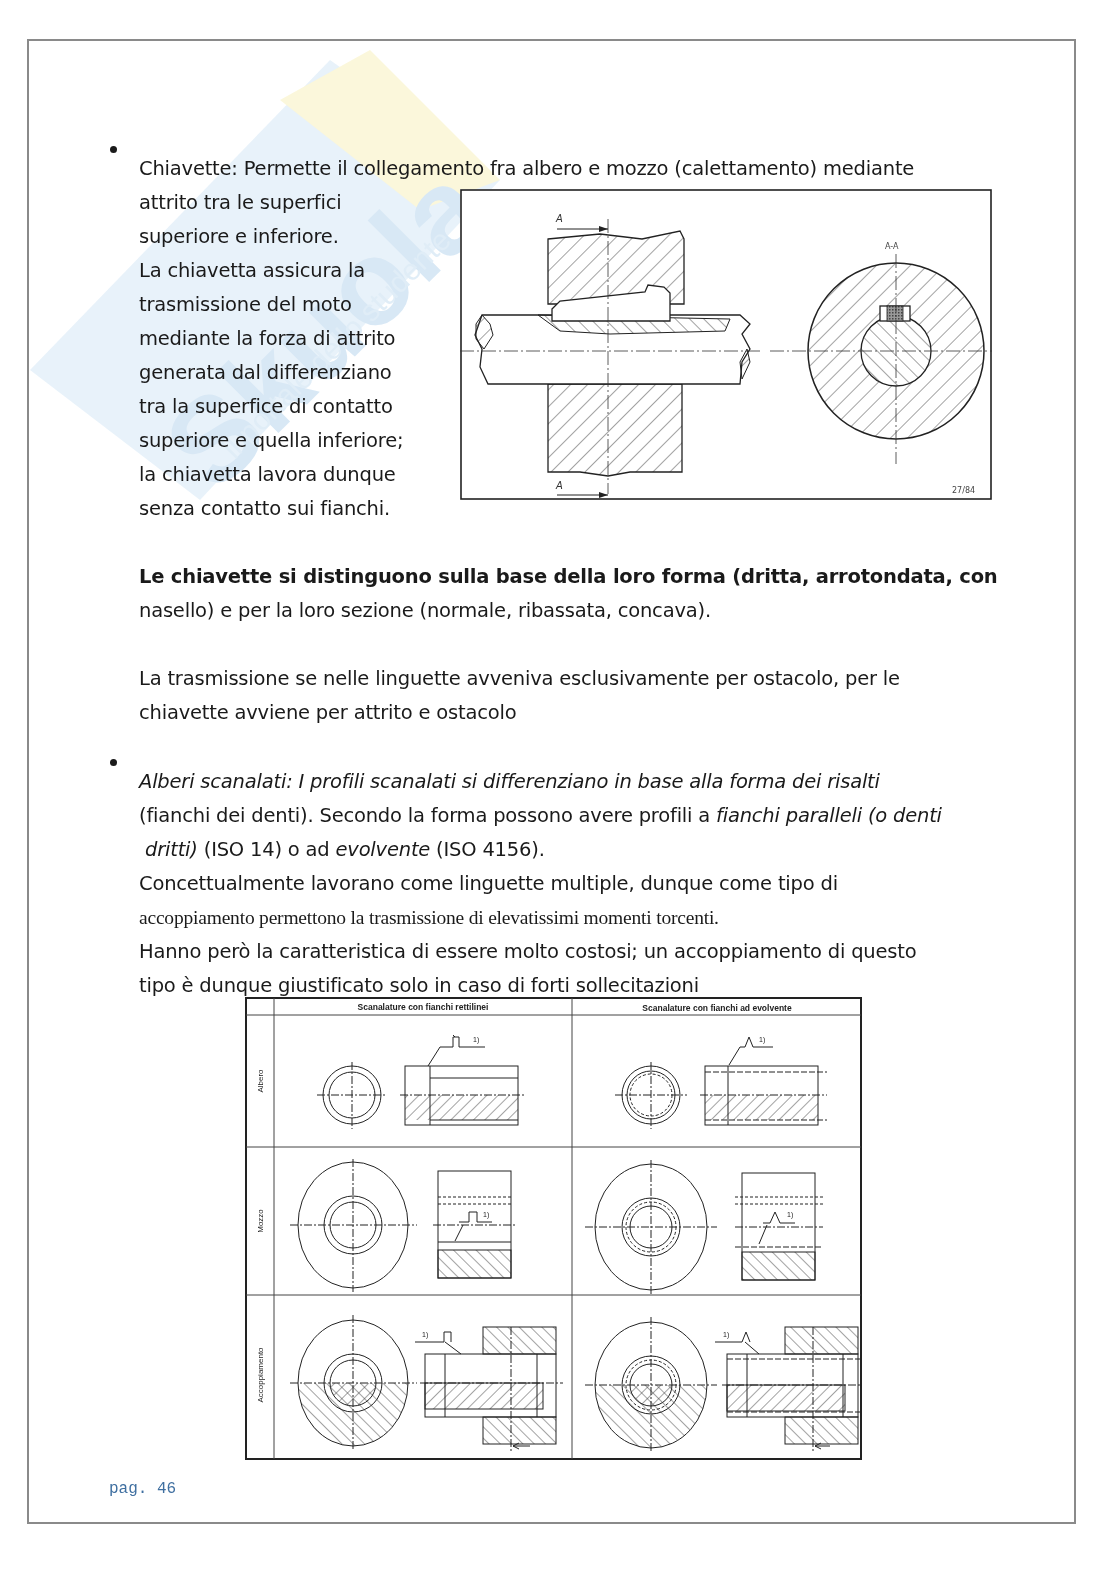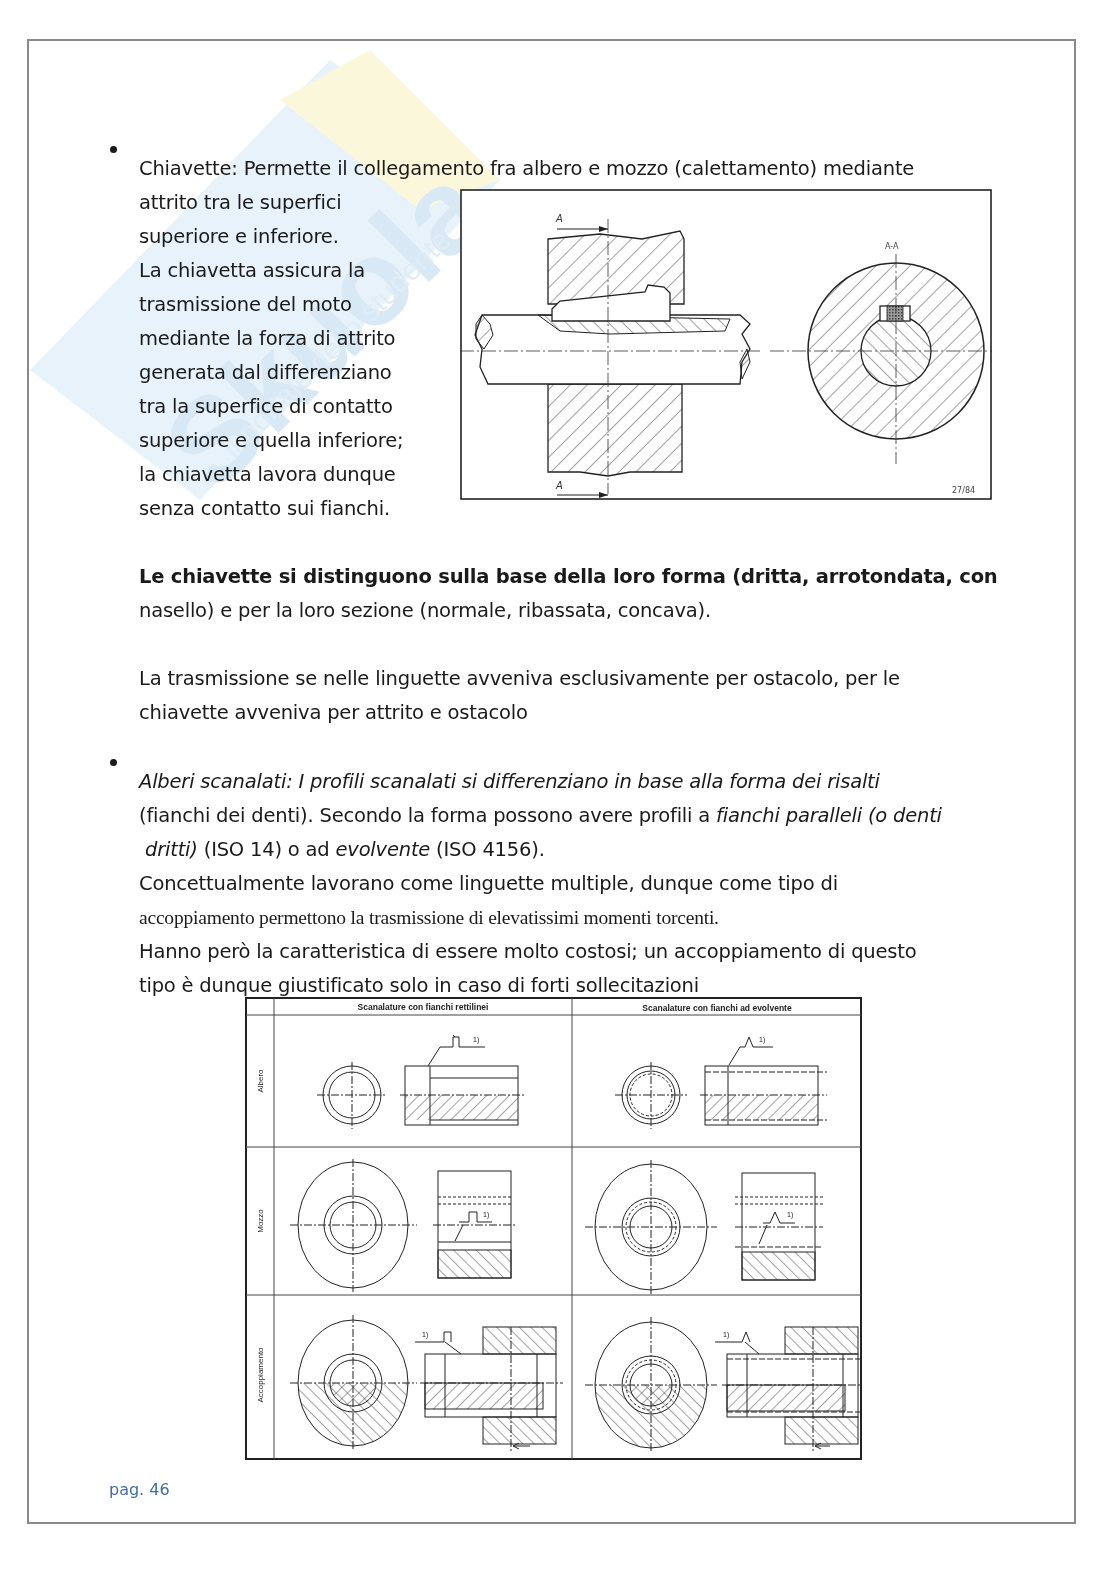--- a/index.html
+++ b/index.html
@@ -3,21 +3,21 @@
 <meta charset="utf-8">
 <style>
   html, body { margin:0; padding:0; background:#ffffff; }
   body { width:1116px; height:1579px; position:relative; overflow:hidden; font-family:"DejaVu Sans", sans-serif; color:#1a1a1a; }
   .page-border { position:absolute; left:27px; top:39px; width:1049px; height:1485px; border:2px solid #8a8a8a; box-sizing:border-box; }
   .watermark { position:absolute; left:30px; top:40px; width:470px; height:470px; pointer-events:none; }
   .text { position:absolute; font-size:19.5px; line-height:34px; letter-spacing:-0.2px; white-space:nowrap;margin-top:20px; }
   .bullet { position:absolute; width:7px; height:7px; border-radius:50%; background:#1a1a1a; }
   .fig { position:absolute; background:#fff; }
   .fig svg { display:block; }
-  .pagenum { position:absolute; left:109px; top:1480px; font-size:16px; color:#3f6fa0; }
+  .pagenum { position:absolute; left:109px; top:1480px; font-size:16px; color:#3f6fa0;font-family:Liberation Mono, monospace; }
   i { font-style:italic; }
 </style>
 </head>
 <body>
 
 <div class="page-border"></div>
 
 <svg class="watermark" viewBox="0 0 470 470">
   <g opacity="0.55">
     <polygon points="0,330 300,20 470,140 170,460" fill="#d6e8f6"></polygon>
@@ -90,21 +90,21 @@
     <line x1="436" y1="65" x2="436" y2="275" stroke="#333" stroke-width="0.8" stroke-dasharray="14,3,2,3"></line>
     <text x="425" y="60" font-size="8" fill="#444" font-family="DejaVu Sans, sans-serif">A-A</text>
     <text x="492" y="304" font-size="8" fill="#444" font-family="DejaVu Sans, sans-serif">27/84</text>
   </svg>
 </div>
 
 <div class="text" style="left:139px;top:540px;font-weight:bold;">Le chiavette si distinguono sulla base della loro forma (dritta, arrotondata, con</div>
 <div class="text" style="left:139px;top:574px;">nasello) e per la loro sezione (normale, ribassata, concava).</div>
 
 <div class="text" style="left:139px;top:642px;">La trasmissione se nelle linguette avveniva esclusivamente per ostacolo, per le</div>
-<div class="text" style="left:139px;top:676px;">chiavette avveniva per attrito e ostacolo</div>
+<div class="text" style="left:139px;top:676px;">chiavette avviene per attrito e ostacolo</div>
 
 <div class="bullet" style="left:110px;top:759px;"></div>
 <div class="text" style="left:139px;top:745px;font-style:italic;">Alberi scanalati: I profili scanalati si differenziano in base alla forma dei risalti</div>
 <div class="text" style="left:139px;top:779px;">
   <span>(fianchi dei denti). Secondo la forma possono avere profili a </span><i>fianchi paralleli (o denti</i>
 </div>
 <div class="text" style="left:145px;top:813px;">
   <i>dritti)</i><span> (ISO 14) o ad </span><i>evolvente</i><span> (ISO 4156).</span>
 </div>
 <div class="text" style="left:139px;top:847px;">Concettualmente lavorano come linguette multiple, dunque come tipo di</div>

